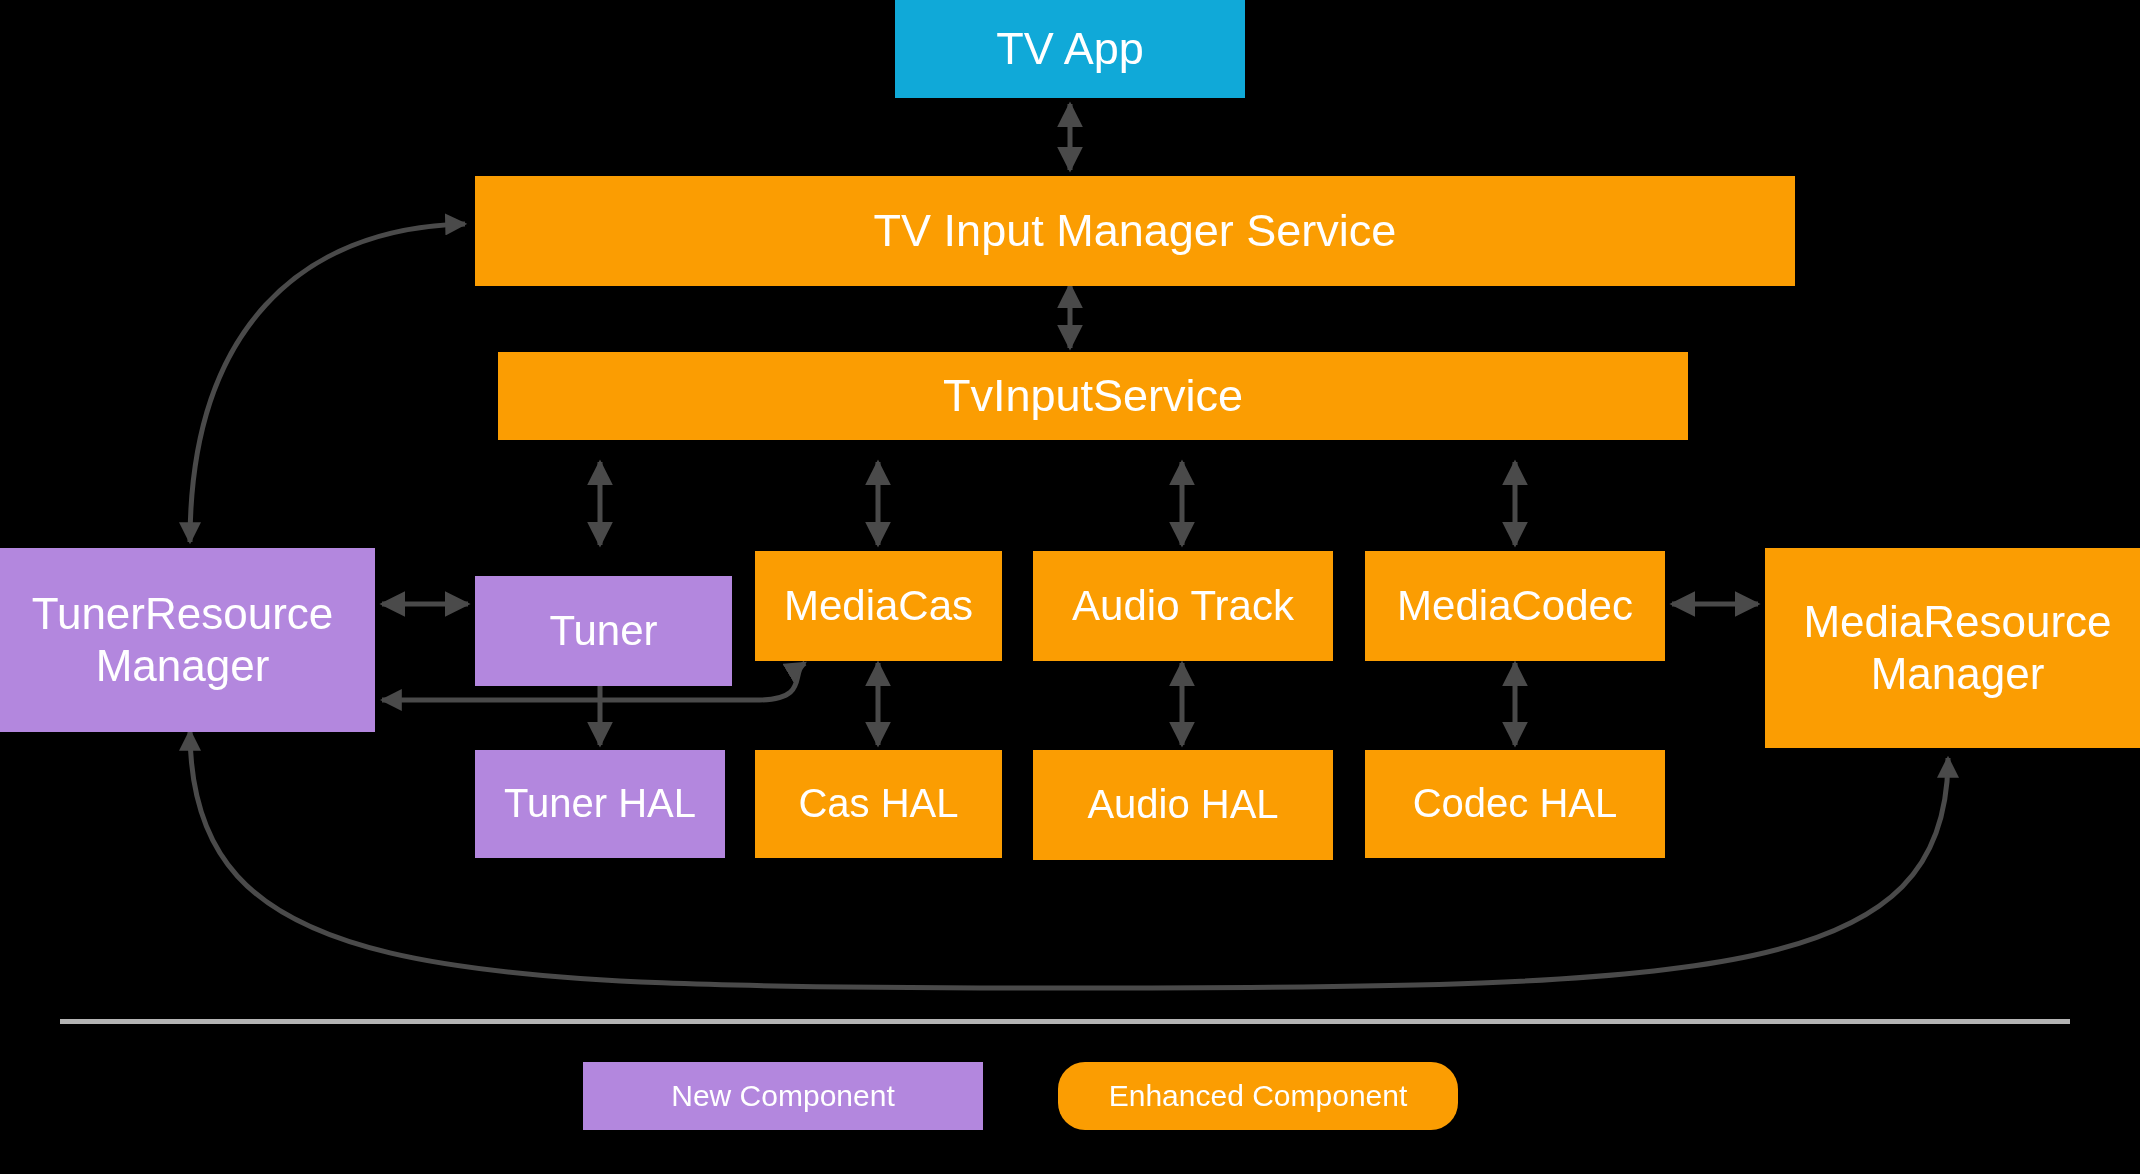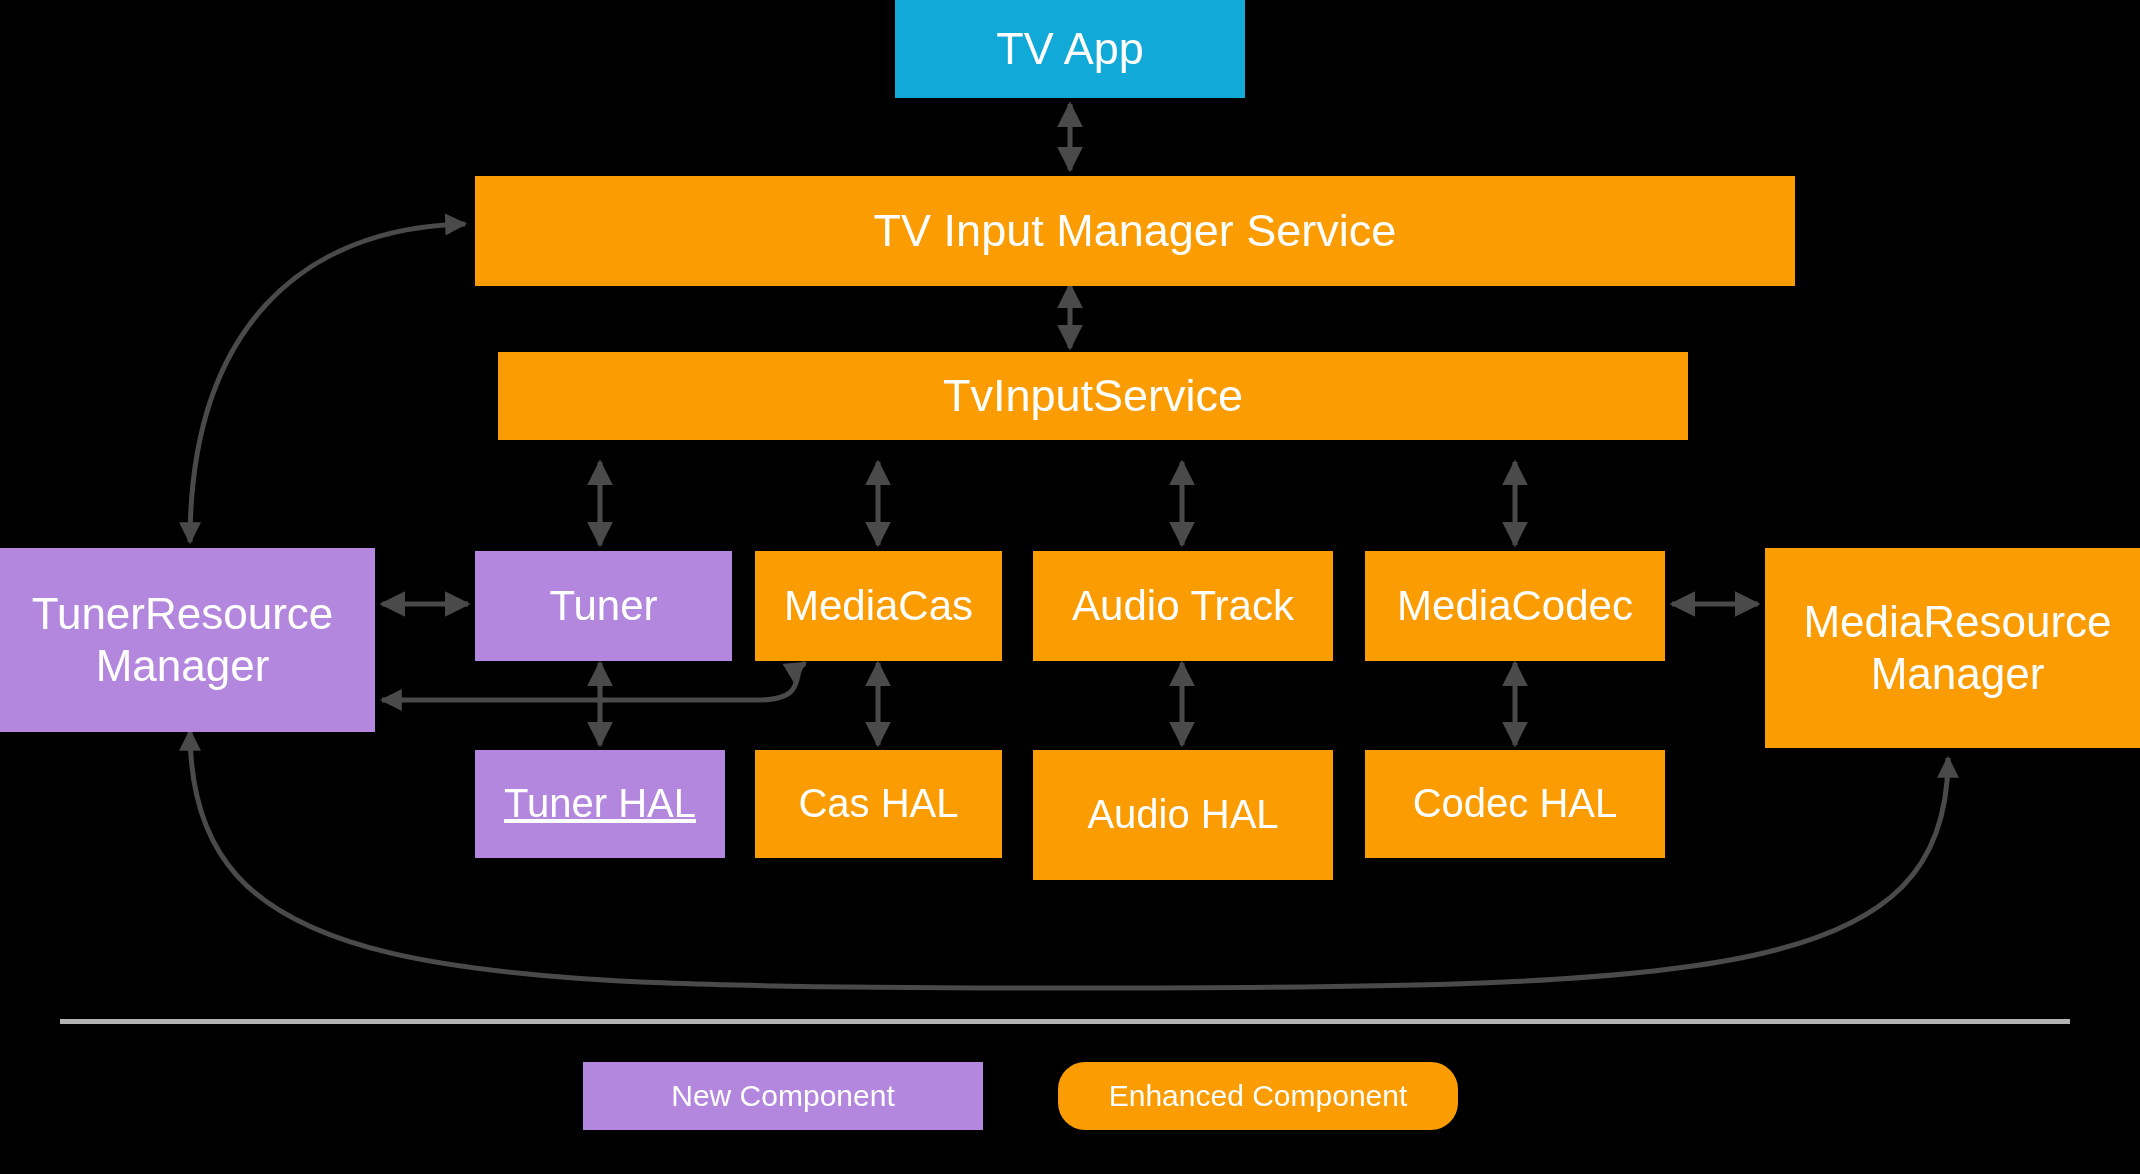--- a/index.html
+++ b/index.html
@@ -127,45 +127,45 @@
   <div class="node fill-purple sz-mgr" style="left:-10px; top:548px; width:385px; height:184px;">
     <span class="node-label">TunerResource
 Manager</span>
   </div>
 
   <div class="node fill-orange sz-mgr" style="left:1765px; top:548px; width:385px; height:200px;">
     <span class="node-label">MediaResource
 Manager</span>
   </div>
 
-  <div class="node fill-purple sz-mid" style="left:475px; top:551px; width:257px; height:110px;">
+  <div class="node fill-purple sz-mid" style="left:475px; top:576px; width:257px; height:110px;">
     <span class="node-label">Tuner</span>
   </div>
 
   <div class="node fill-orange sz-mid" style="left:755px; top:551px; width:247px; height:110px;">
     <span class="node-label">MediaCas</span>
   </div>
 
   <div class="node fill-orange sz-mid" style="left:1033px; top:551px; width:300px; height:110px;">
     <span class="node-label">Audio Track</span>
   </div>
 
   <div class="node fill-orange sz-mid" style="left:1365px; top:551px; width:300px; height:110px;">
     <span class="node-label">MediaCodec</span>
   </div>
 
-  <div class="node fill-purple sz-hal" style="left:475px; top:750px; width:250px; height:108px;text-decoration:underline;">
+  <div class="node fill-purple sz-hal" style="left:475px; top:750px; width:250px; height:108px;">
     <span class="node-label">Tuner HAL</span>
   </div>
 
   <div class="node fill-orange sz-hal" style="left:755px; top:750px; width:247px; height:108px;">
     <span class="node-label">Cas HAL</span>
   </div>
 
-  <div class="node fill-orange sz-hal" style="left:1033px; top:750px; width:300px; height:130px;">
+  <div class="node fill-orange sz-hal" style="left:1033px; top:750px; width:300px; height:110px;">
     <span class="node-label">Audio HAL</span>
   </div>
 
   <div class="node fill-orange sz-hal" style="left:1365px; top:750px; width:300px; height:108px;">
     <span class="node-label">Codec HAL</span>
   </div>
 
   <div class="divider" style="left:60px; top:1019px; width:2010px;"></div>
 
   <div class="legend-chip fill-purple sz-legend" style="left:583px; top:1062px; width:400px; height:68px;">

